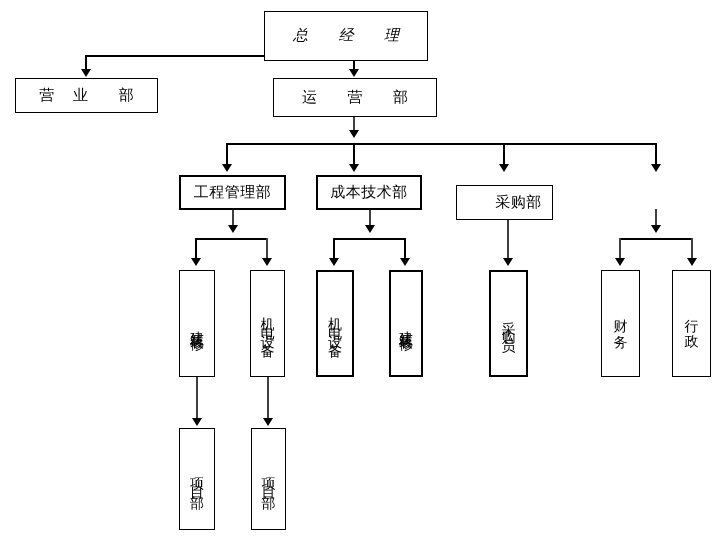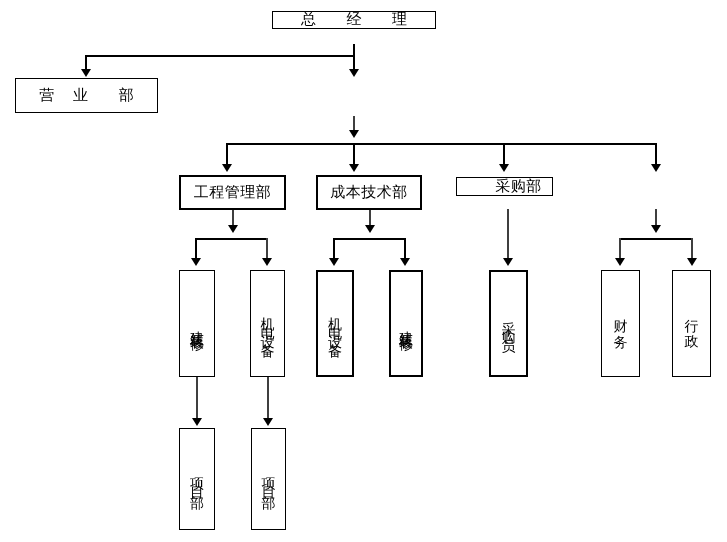--- a/index.html
+++ b/index.html
@@ -139,35 +139,38 @@
   <div class="conn" style="left:619px; top:238px; width:2px; height:22px;"></div>
   <div class="arrow" style="left:615px; top:258px;"></div>
   <div class="conn" style="left:691px; top:238px; width:2px; height:22px;"></div>
   <div class="arrow" style="left:687px; top:258px;"></div>
 
   <div class="conn" style="left:196px; top:377px; width:2px; height:43px;"></div>
   <div class="arrow" style="left:192px; top:418px;"></div>
   <div class="conn" style="left:267px; top:377px; width:2px; height:43px;"></div>
   <div class="arrow" style="left:263px; top:418px;"></div>
 
-  <div class="node h h-wide" style="left:272px; top:11px; width:164px; height:18px;">
+  <div class="node h h-wide" style="left:264px; top:11px; width:164px; height:50px;font-style:italic;">
     <span class="label">总  经  理</span>
   </div>
 
   <div class="node h h-wide" style="left:15px; top:78px; width:143px; height:35px;">
     <span class="label">营 业  部</span>
   </div>
+  <div class="node h h-wide" style="left:273px; top:78px; width:164px; height:39px;">
+    <span class="label">运  营  部</span>
+  </div>
 
   <div class="node h thick" style="left:179px; top:175px; width:107px; height:35px;">
     <span class="label">工程管理部</span>
   </div>
   <div class="node h thick" style="left:316px; top:175px; width:106px; height:35px;">
     <span class="label">成本技术部</span>
   </div>
-  <div class="node h" style="left:456px; top:177px; width:97px; height:19px;padding-left:28px;">
+  <div class="node h" style="left:456px; top:185px; width:97px; height:35px;padding-left:28px;">
     <span class="label">采购部</span>
   </div>
 
   <div class="node v" style="left:179px; top:270px; width:36px; height:107px;">
     <span class="label">建筑装修</span>
   </div>
   <div class="node v loose" style="left:250px; top:270px; width:35px; height:107px;">
     <span class="label">机电设备</span>
   </div>
   <div class="node v loose thick" style="left:316px; top:270px; width:38px; height:107px;">

